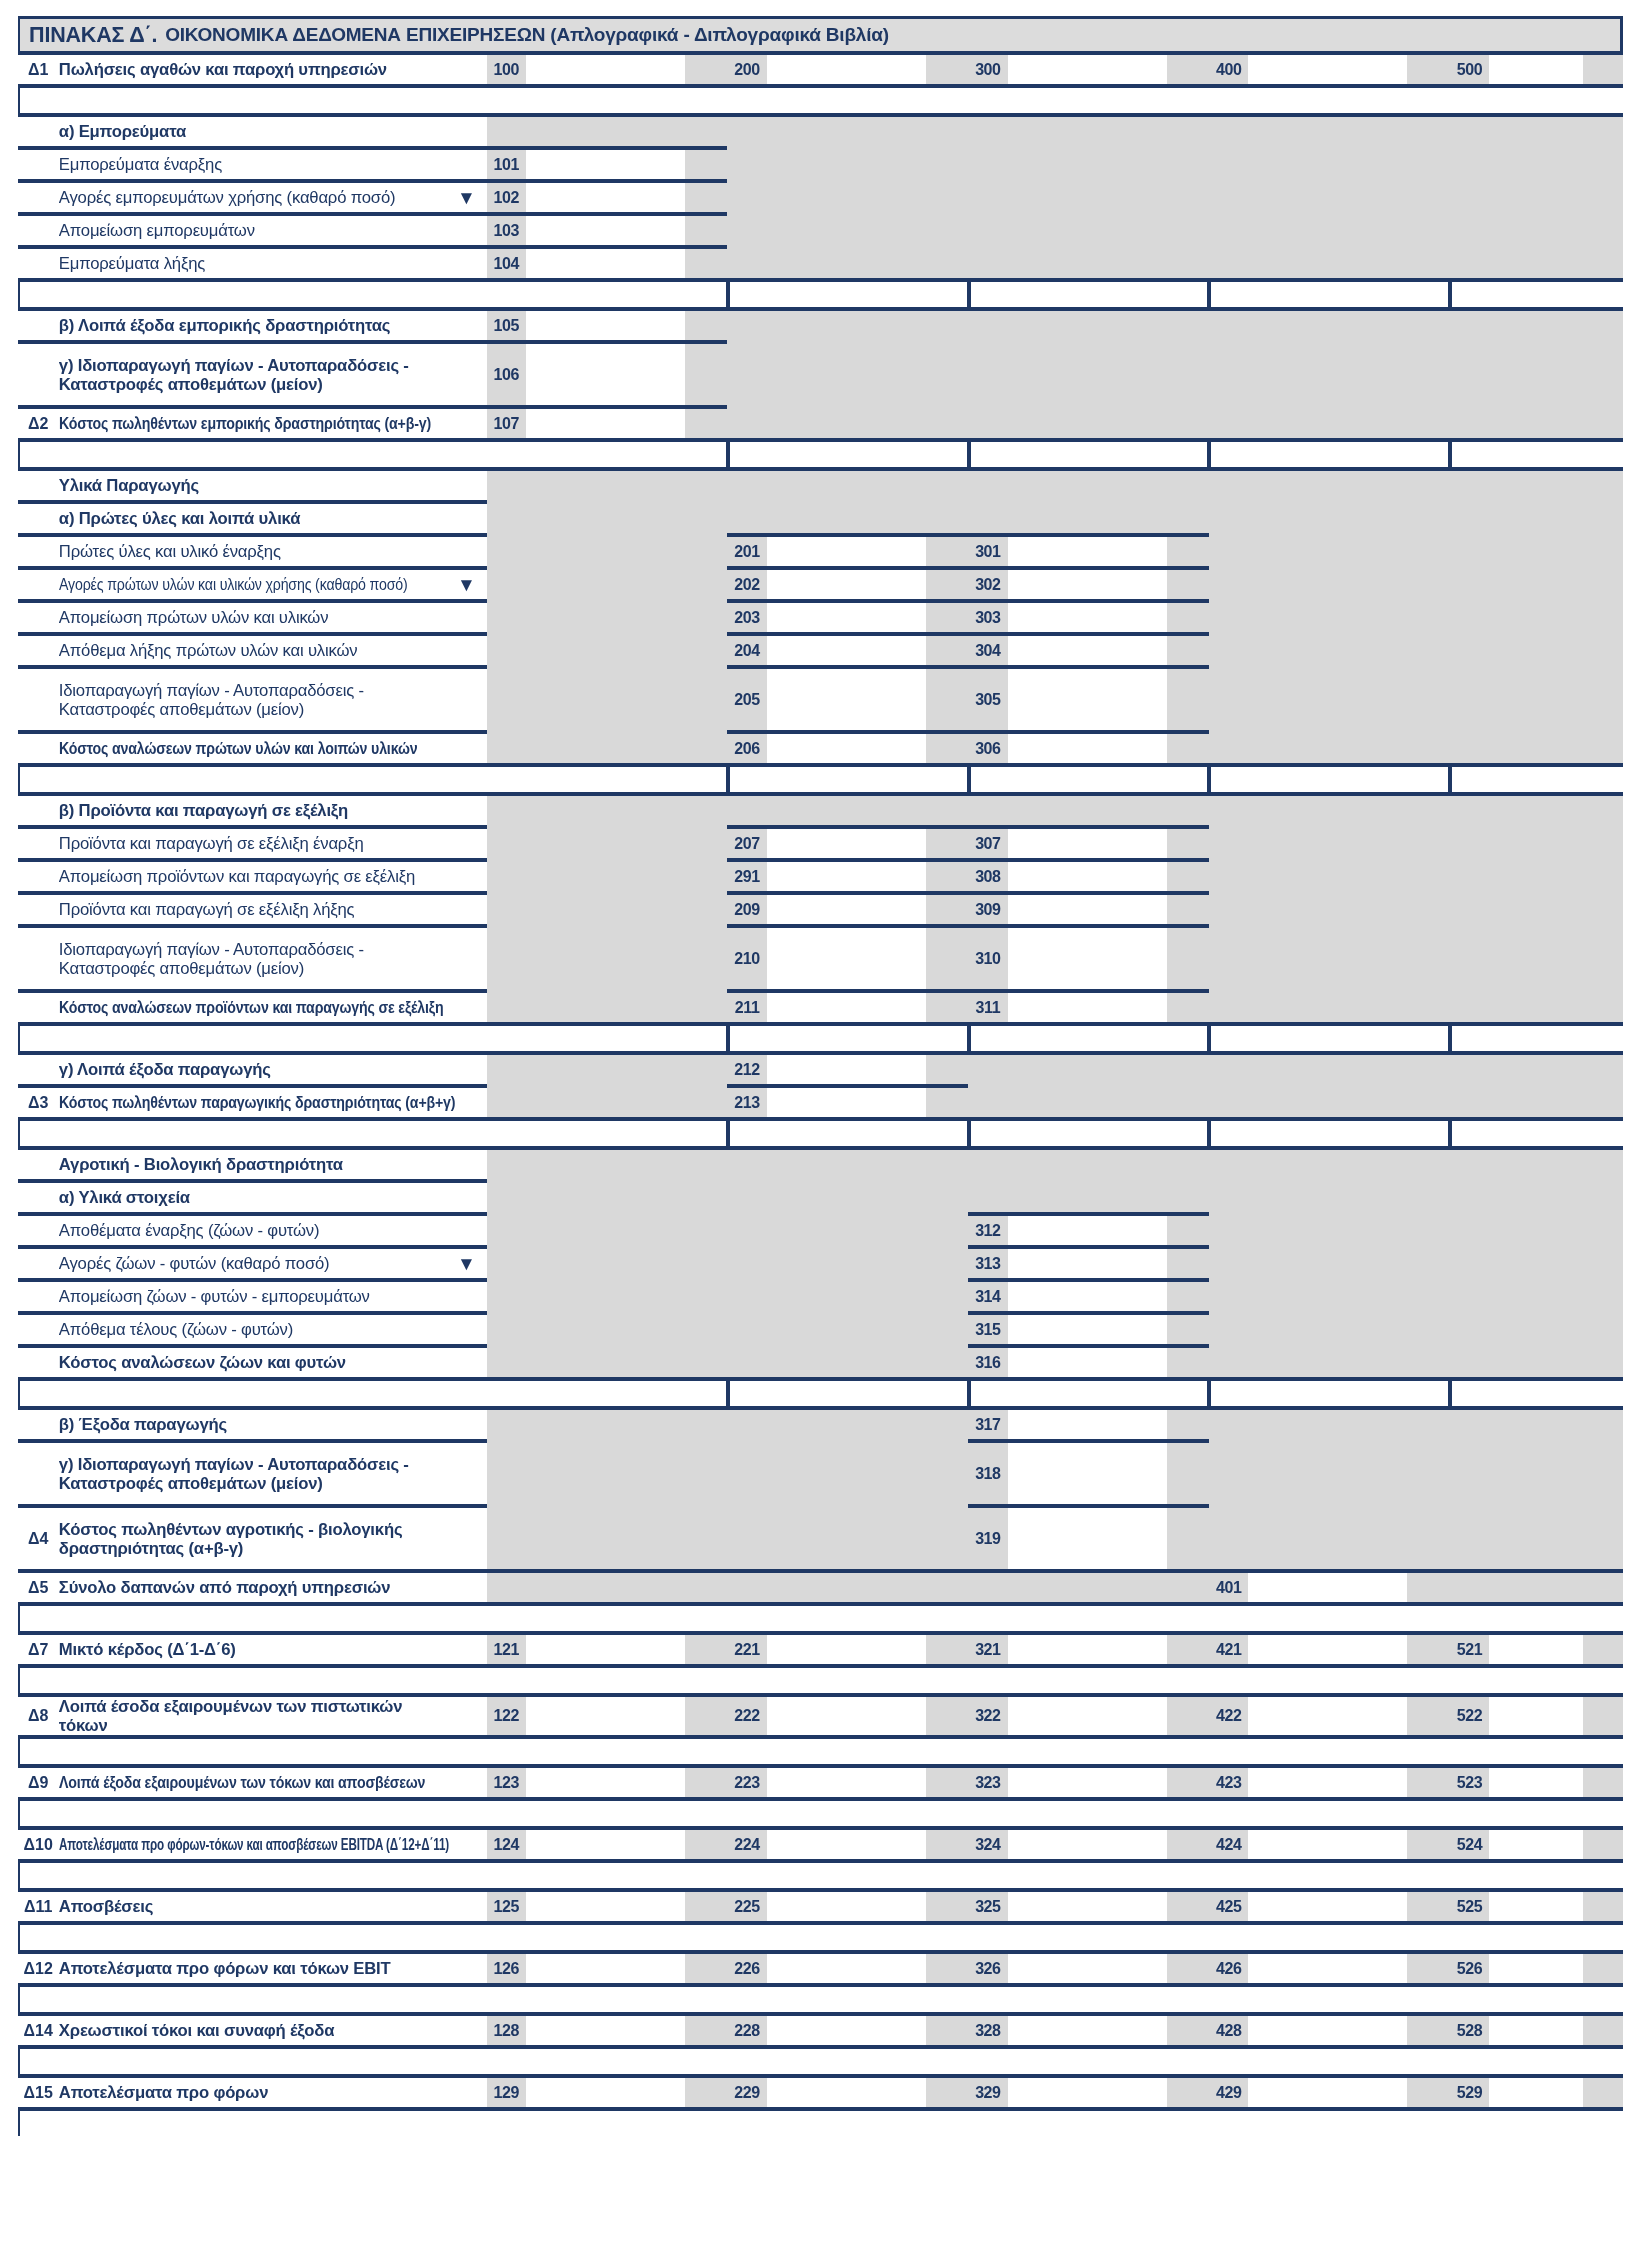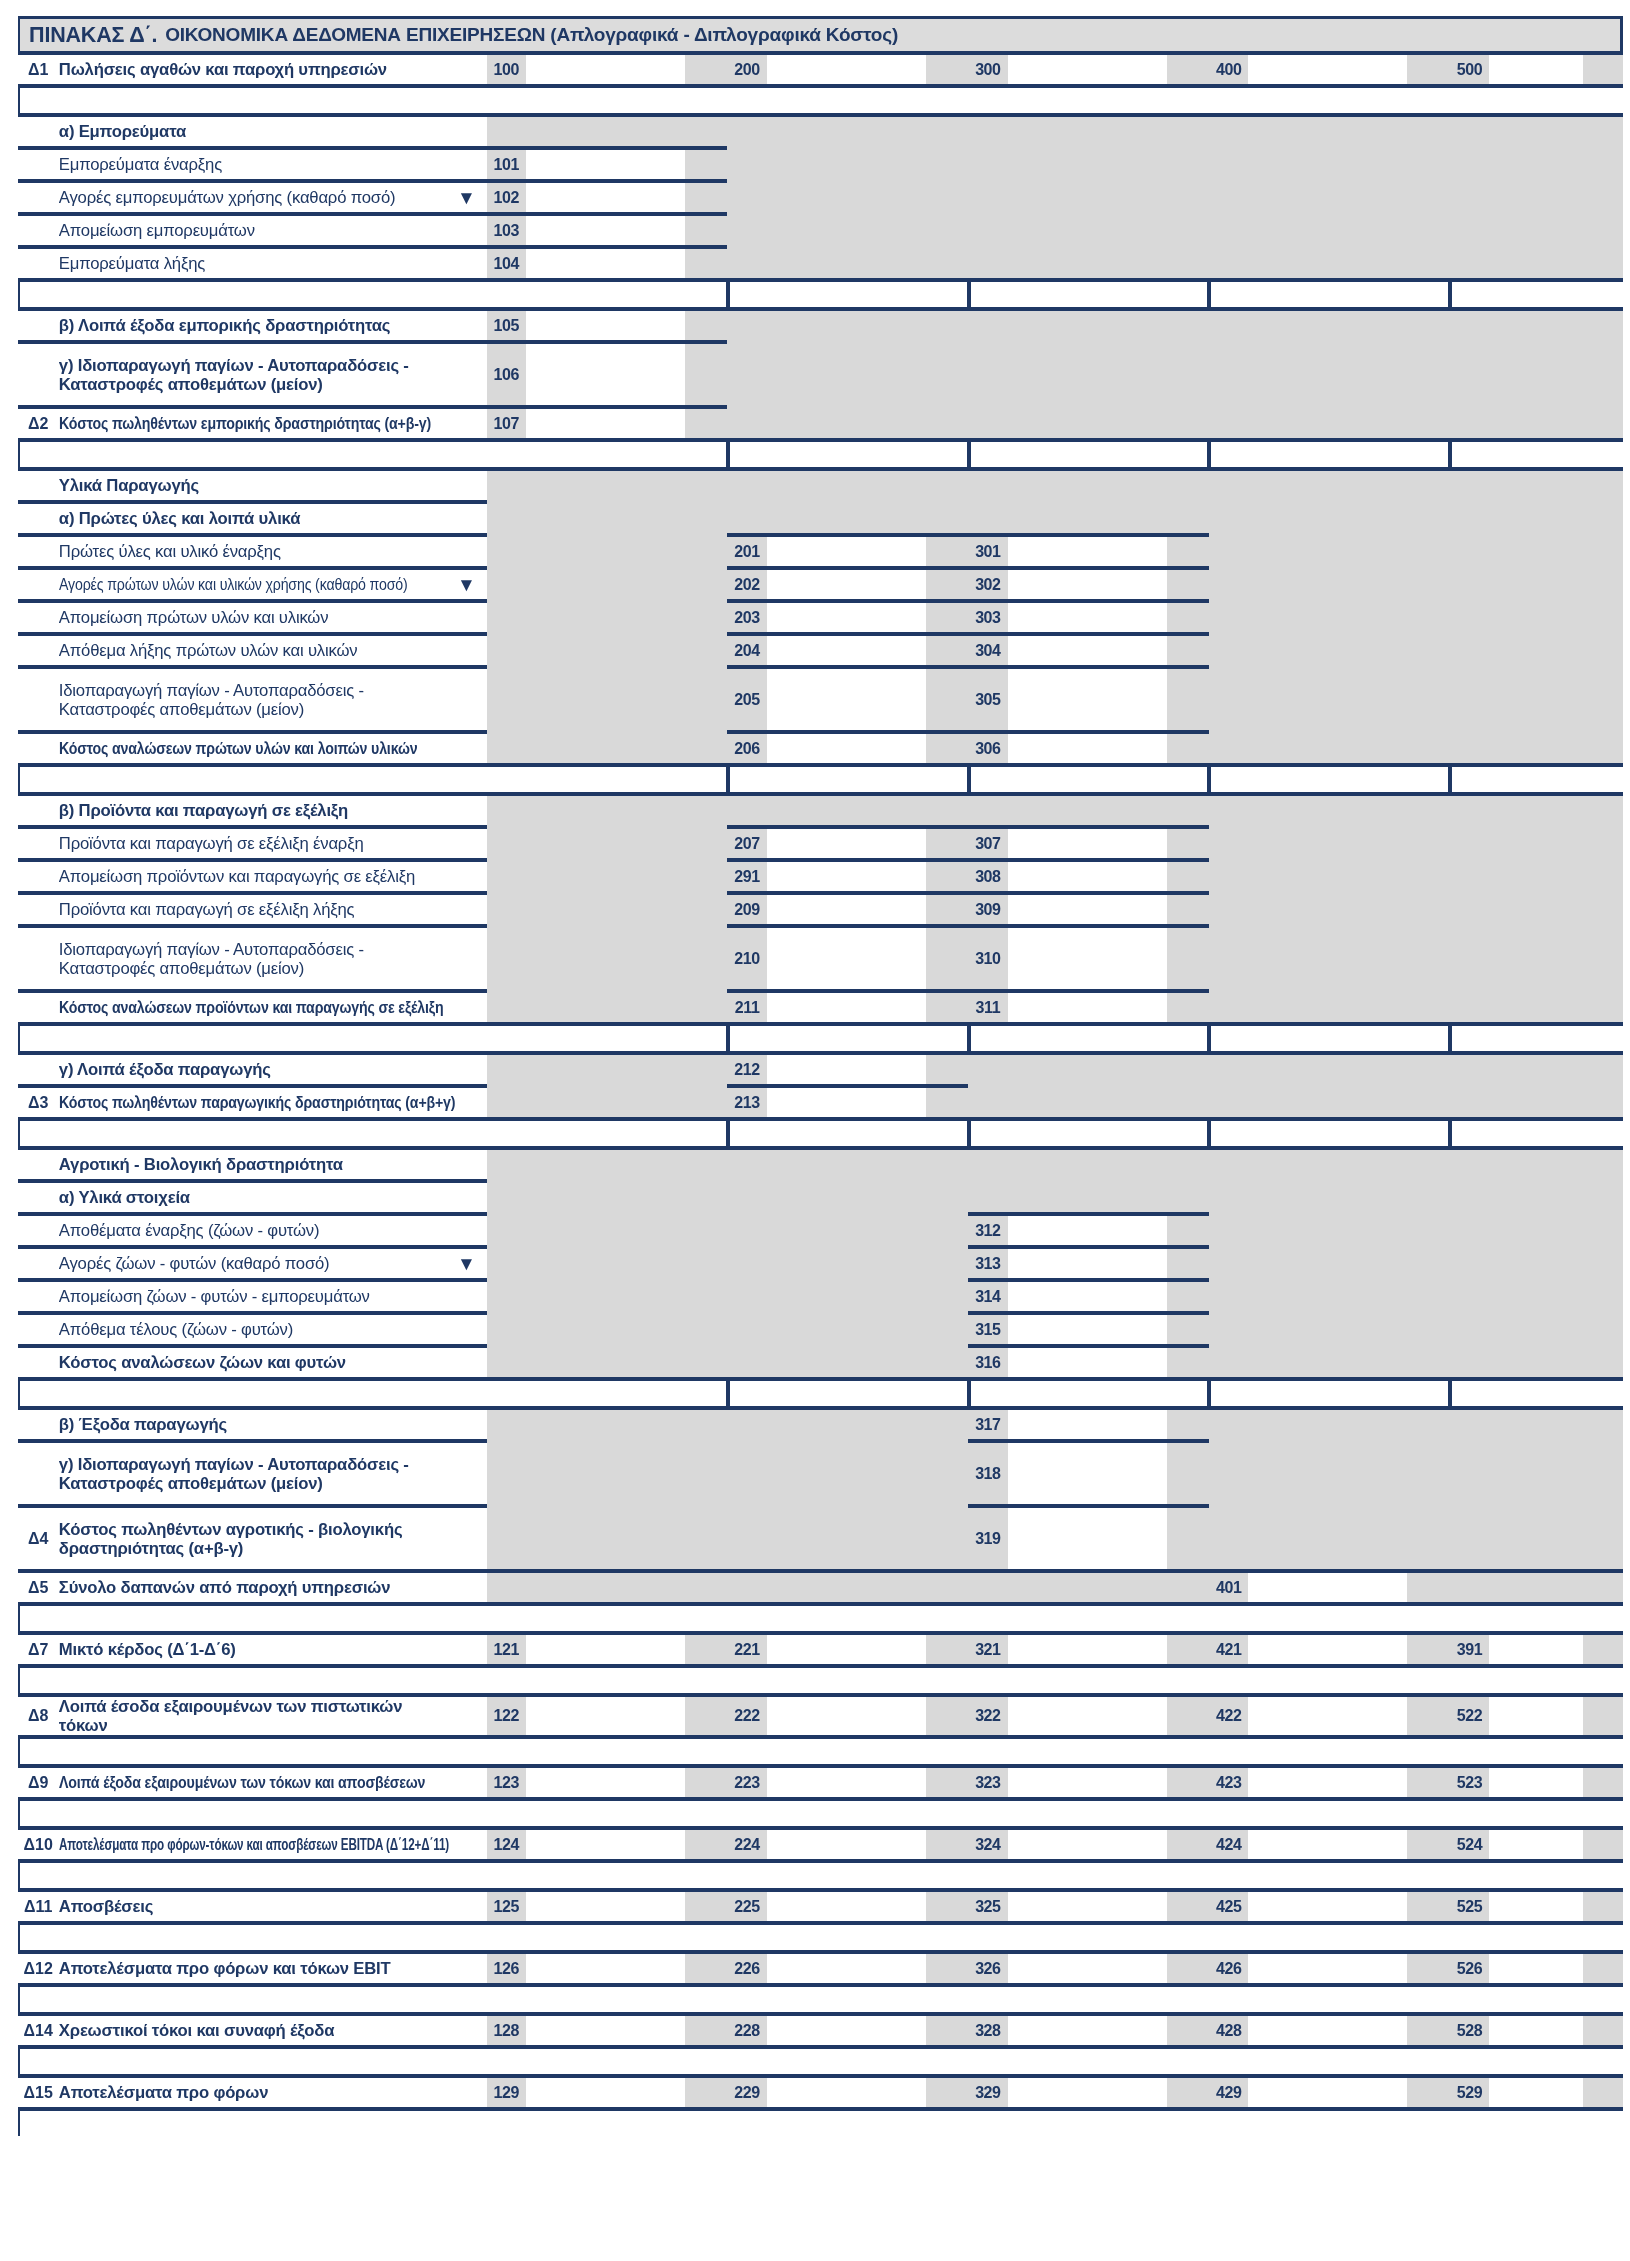--- a/index.html
+++ b/index.html
@@ -40,21 +40,21 @@
   table.gap td{border:0 solid var(--navy);padding:0;background:#fff;}
   table.gap tr{height:25px;}
   .gap td.gl{border-left-width:2.4px;}
   .gap td.gc{border-right-width:4px;}
 </style>
 </head>
 <body>
 
 <div id="title">
   <span class="tp">ΠΙΝΑΚΑΣ Δ΄.</span>
-  <span class="tt">ΟΙΚΟΝΟΜΙΚΑ ΔΕΔΟΜΕΝΑ ΕΠΙΧΕΙΡΗΣΕΩΝ (Απλογραφικά - Διπλογραφικά Κόστος)</span>
+  <span class="tt">ΟΙΚΟΝΟΜΙΚΑ ΔΕΔΟΜΕΝΑ ΕΠΙΧΕΙΡΗΣΕΩΝ (Απλογραφικά - Διπλογραφικά Βιβλία)</span>
 </div>
 <div id="form-root">
     <table class="sec">
       <colgroup>
         <col style="width: 40px;">
         <col style="width: 414px;">
         <col style="width: 38px;">
         <col style="width: 154px;">
         <col style="width: 41px;">
         <col style="width: 38px;">
@@ -882,21 +882,21 @@
           <td class="trail"></td>
           <td class="code">221</td>
           <td class="input"></td>
           <td class="trail"></td>
           <td class="code">321</td>
           <td class="input"></td>
           <td class="trail"></td>
           <td class="code">421</td>
           <td class="input"></td>
           <td class="trail"></td>
-          <td class="code">391</td>
+          <td class="code">521</td>
           <td class="input"></td>
           <td class="trail"></td>
         </tr>
       </tbody>
     </table>
     <table class="gap">
       <colgroup>
         <col style="width: 40px;">
         <col style="width: 414px;">
         <col style="width: 38px;">

